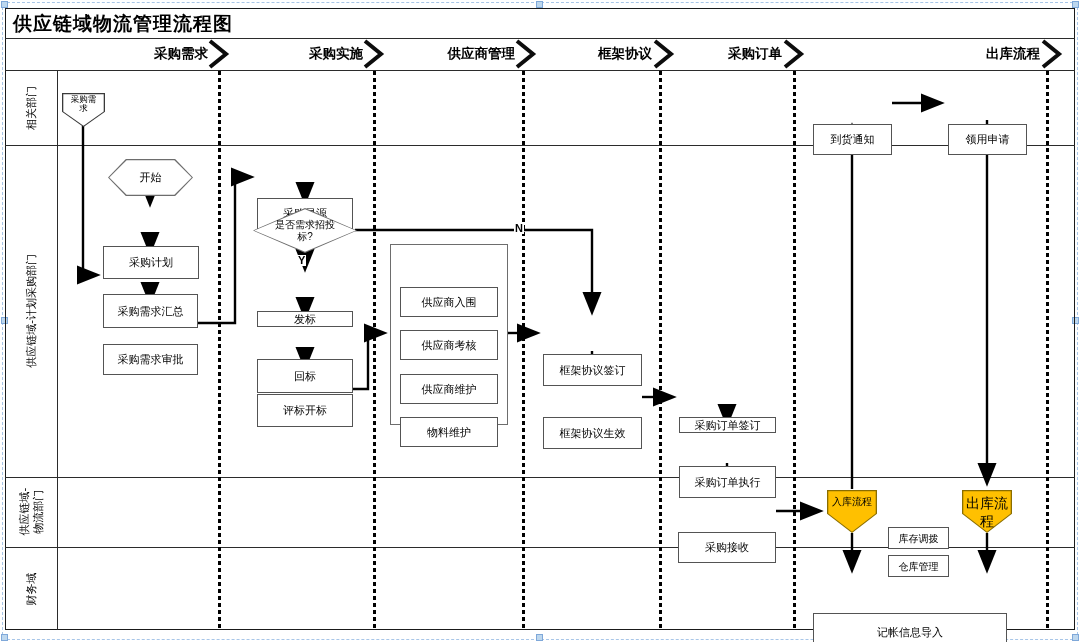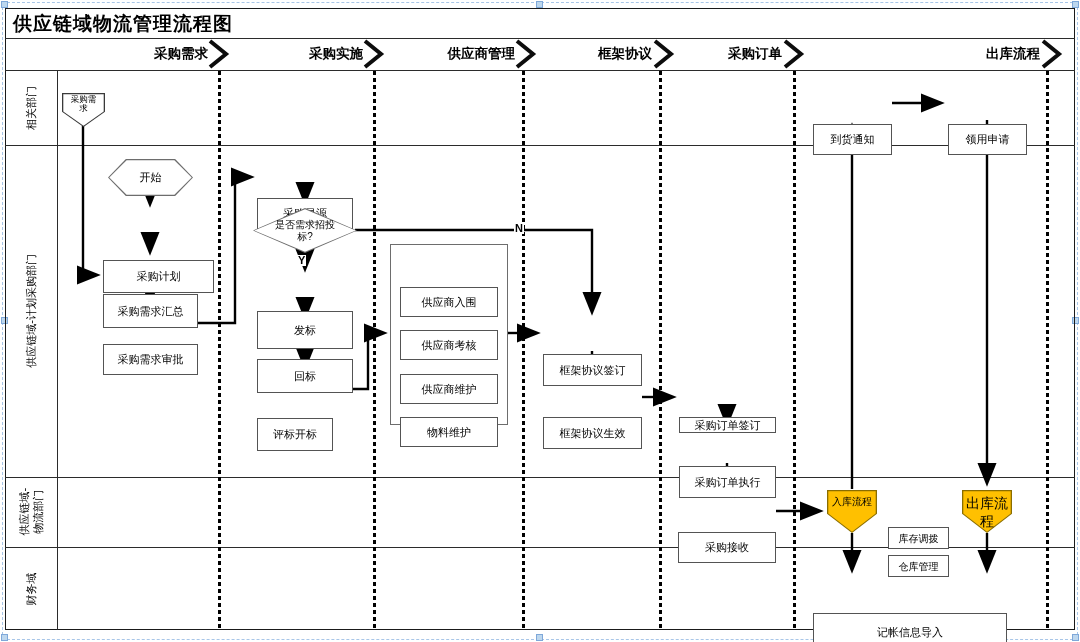--- a/index.html
+++ b/index.html
@@ -148,33 +148,33 @@
     <div class="txt" style="top:2px;font-size:8.5px;line-height:1.1;padding:0 5px;word-break:break-all">采购需求</div>
   </div>
   <div class="box" style="left:813px;top:88px;width:79px;height:31px">到货通知</div>
   <div class="box" style="left:948px;top:88px;width:79px;height:31px">领用申请</div>
 
   <div class="clip hex" style="left:108px;top:159px;width:85px;height:37px">
     <div class="bg" style="background:#6d6d6d"></div>
       <div class="fg"></div>
     <div class="txt" style="top:11px;font-size:11px">开始</div>
   </div>
-  <div class="box" style="left:103px;top:224px;width:111px;height:33px">采购计划</div>
+  <div class="box" style="left:103px;top:210px;width:96px;height:33px">采购计划</div>
   <div class="box" style="left:103px;top:258px;width:95px;height:34px">采购需求汇总</div>
   <div class="box" style="left:103px;top:308px;width:95px;height:31px">采购需求审批</div>
 
   <div class="box" style="left:257px;top:162px;width:96px;height:31px">采购寻源</div>
   <div class="clip diam" style="left:253px;top:208px;width:104px;height:45px">
     <div class="bg" style="background:#6d6d6d"></div>
       <div class="fg"></div>
     <div class="txt" style="top:11px;font-size:10px;line-height:1.15;padding:0 16px">是否需求招投标?</div>
   </div>
-  <div class="box" style="left:257px;top:275px;width:96px;height:38px">发标</div>
+  <div class="box" style="left:257px;top:275px;width:96px;height:16px">发标</div>
   <div class="box" style="left:257px;top:323px;width:96px;height:34px">回标</div>
-  <div class="box" style="left:257px;top:382px;width:76px;height:33px">评标开标</div>
+  <div class="box" style="left:257px;top:358px;width:96px;height:33px">评标开标</div>
 
   <div class="groupbox" style="left:390px;top:244px;width:118px;height:181px"></div>
   <div class="box" style="left:400px;top:251px;width:98px;height:30px">供应商入围</div>
   <div class="box" style="left:400px;top:294px;width:98px;height:30px">供应商考核</div>
   <div class="box" style="left:400px;top:338px;width:98px;height:30px">供应商维护</div>
   <div class="box" style="left:400px;top:381px;width:98px;height:30px">物料维护</div>
 
   <div class="box" style="left:543px;top:381px;width:99px;height:32px">框架协议生效</div>
   <div class="box" style="left:543px;top:318px;width:99px;height:32px">框架协议签订</div>
   <div class="box" style="left:679px;top:381px;width:97px;height:16px">采购订单签订</div>

